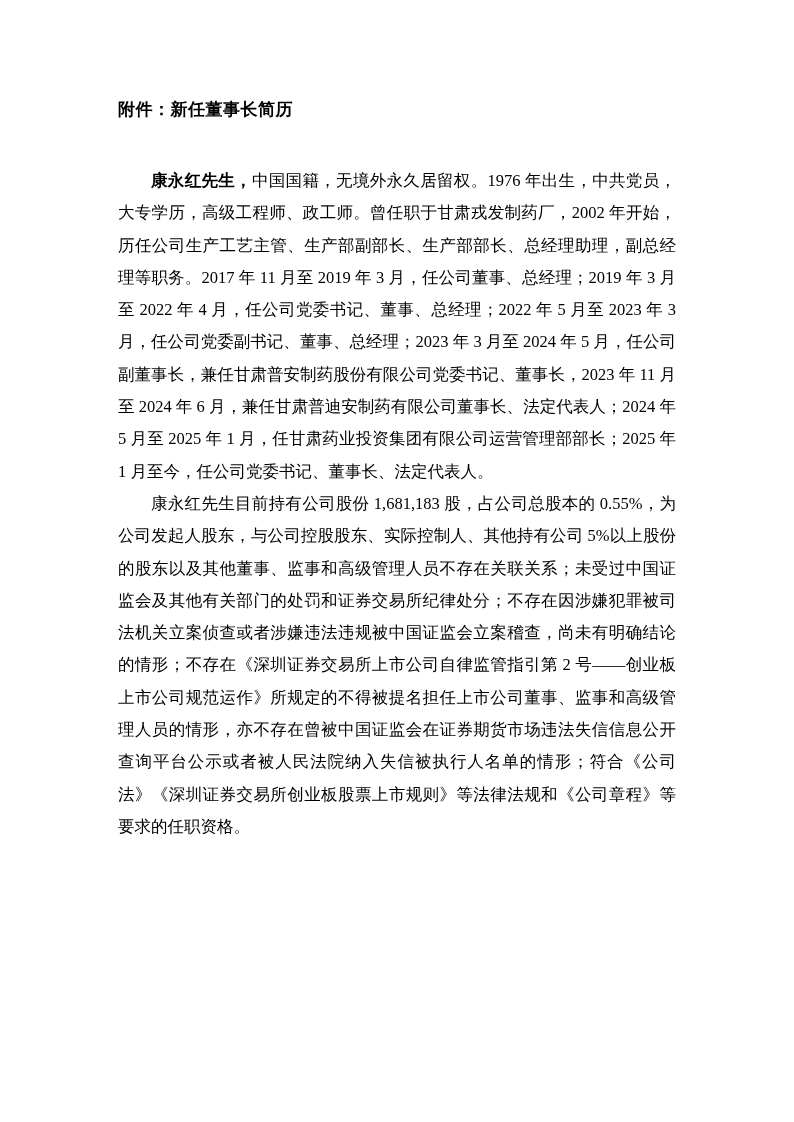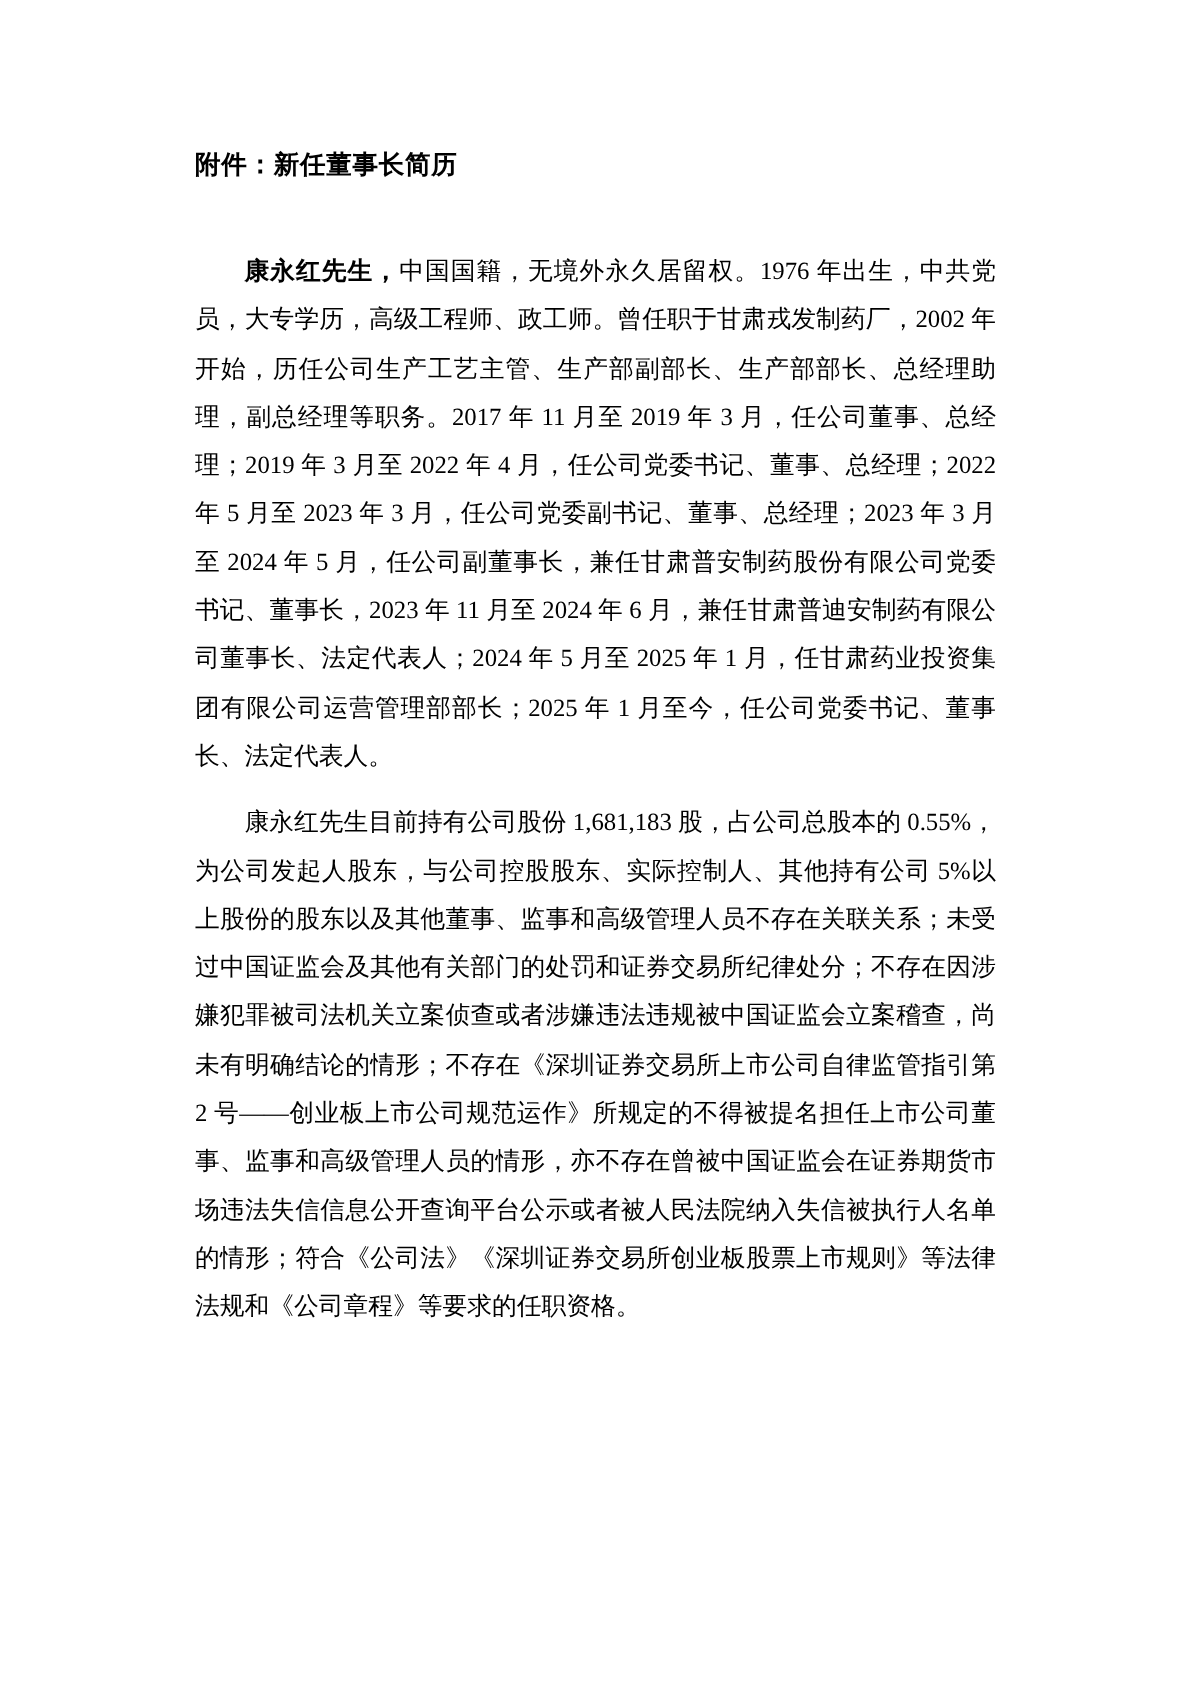--- a/index.html
+++ b/index.html
@@ -19,29 +19,29 @@
   .content {
     position: absolute;
     left: 118px;
     top: 97px;
     width: 558px;
   }
   .doc-title {
     font-size: 17px;
     font-weight: bold;
     line-height: 26px;
-    margin: 0 0 42px 12px;
+    margin: 0 0 42px 0;
     letter-spacing: 0.5px;
   }
   .para {
     font-size: 16.5px;
     line-height: 32.3px;
     text-align: justify;
     text-indent: 2em;
-    margin: 12px;
+    margin: 0;
     word-break: break-all;
   }
   .lead-bold {
     font-weight: bold;
   }
 </style>
 </head>
 <body>
 
 <div class="page">

